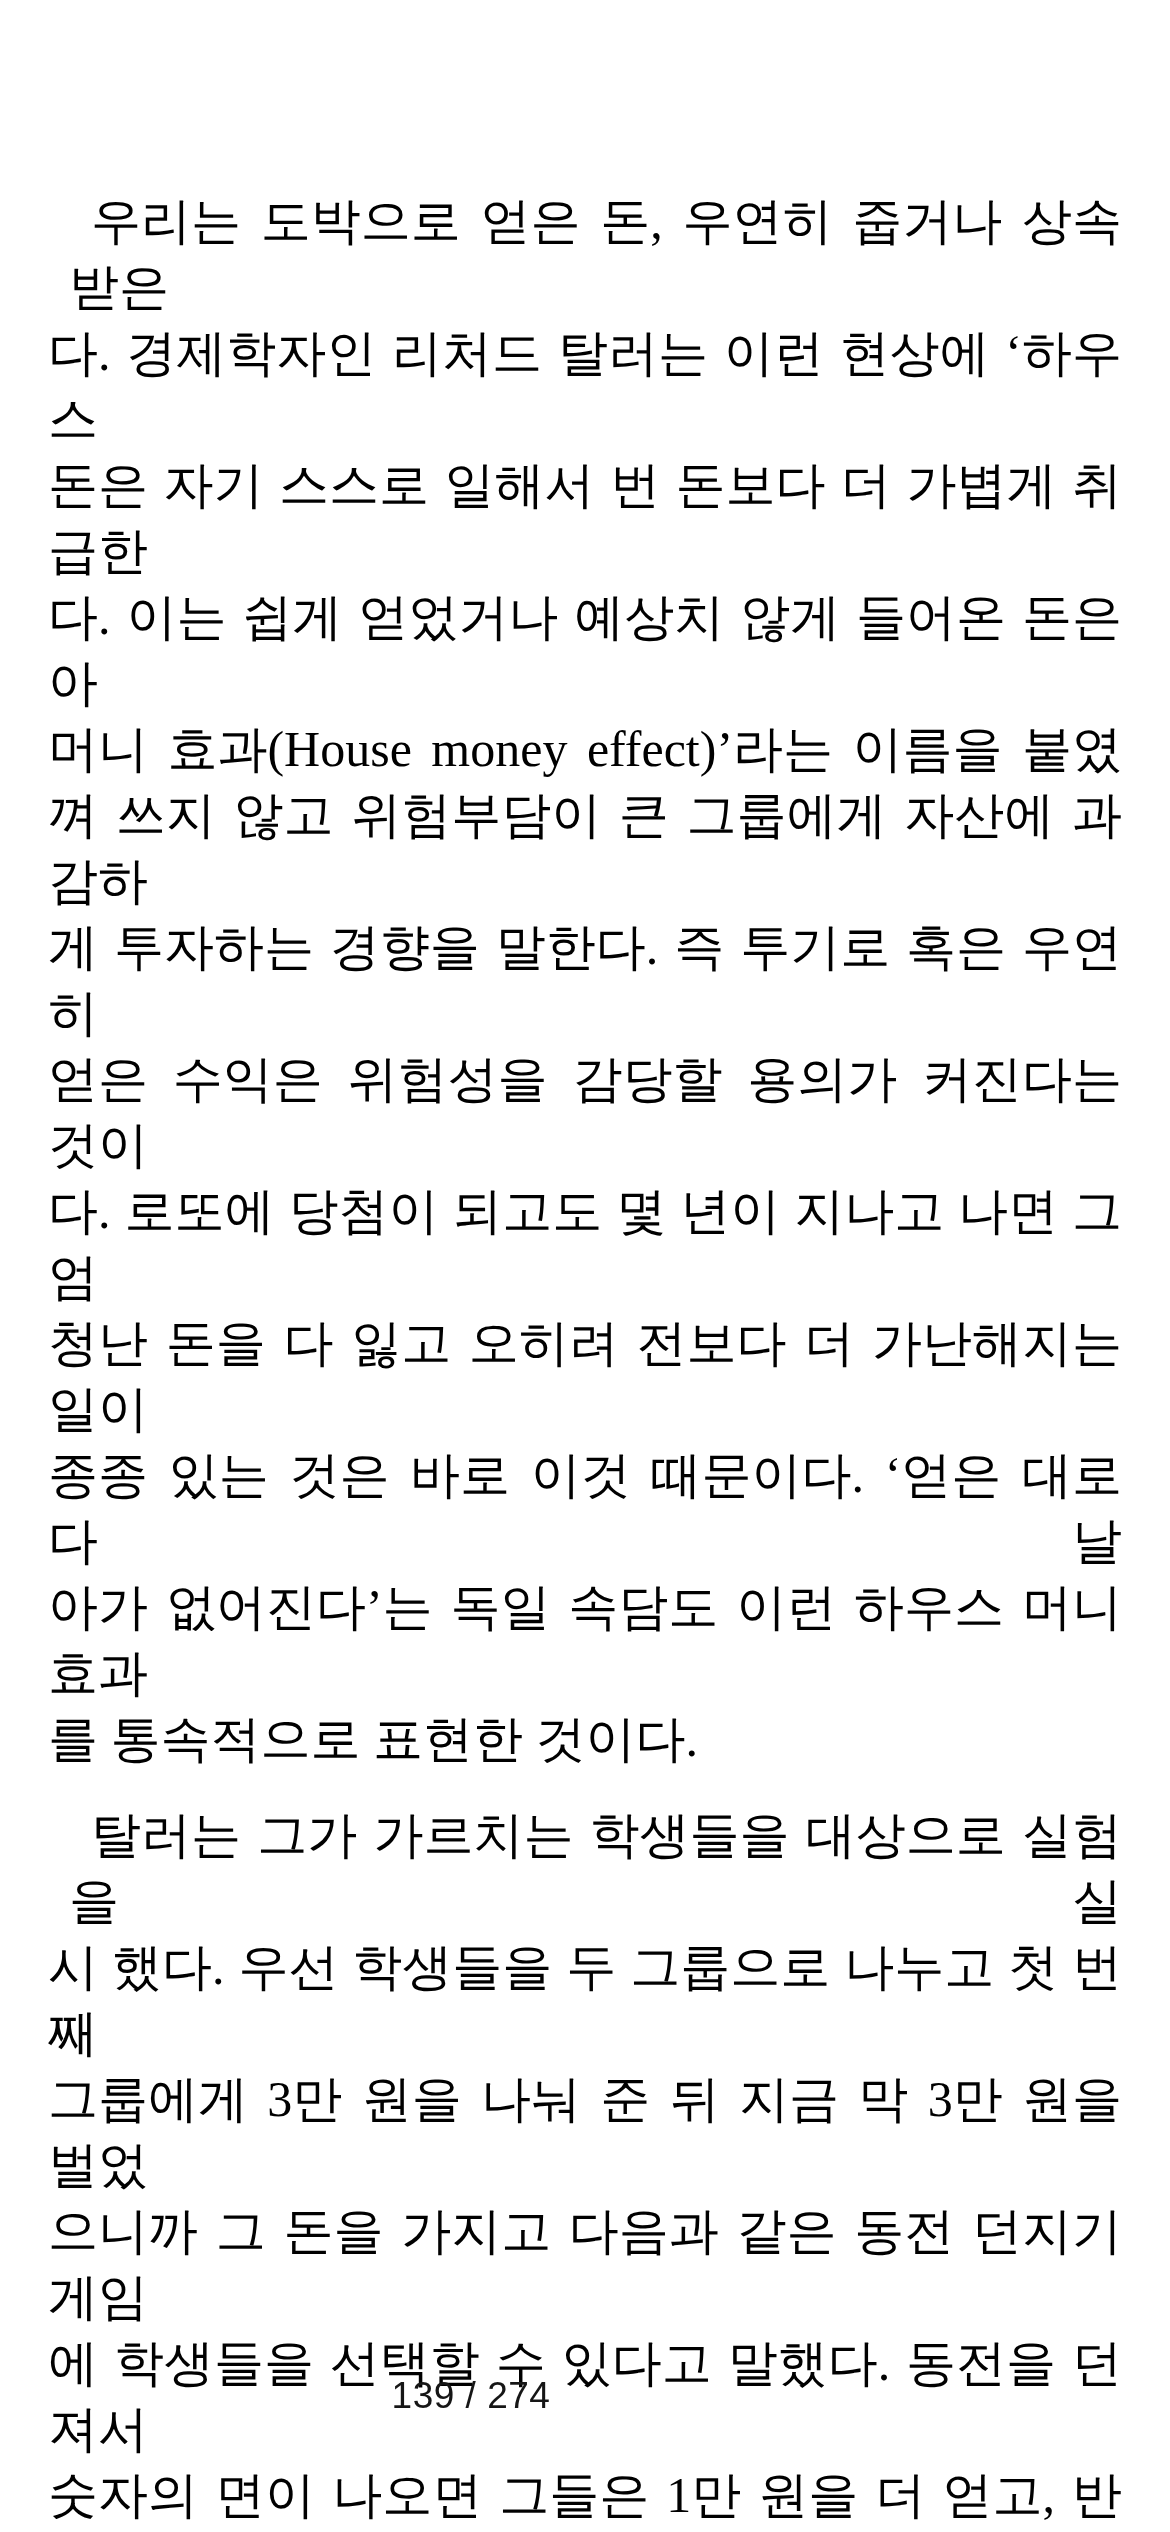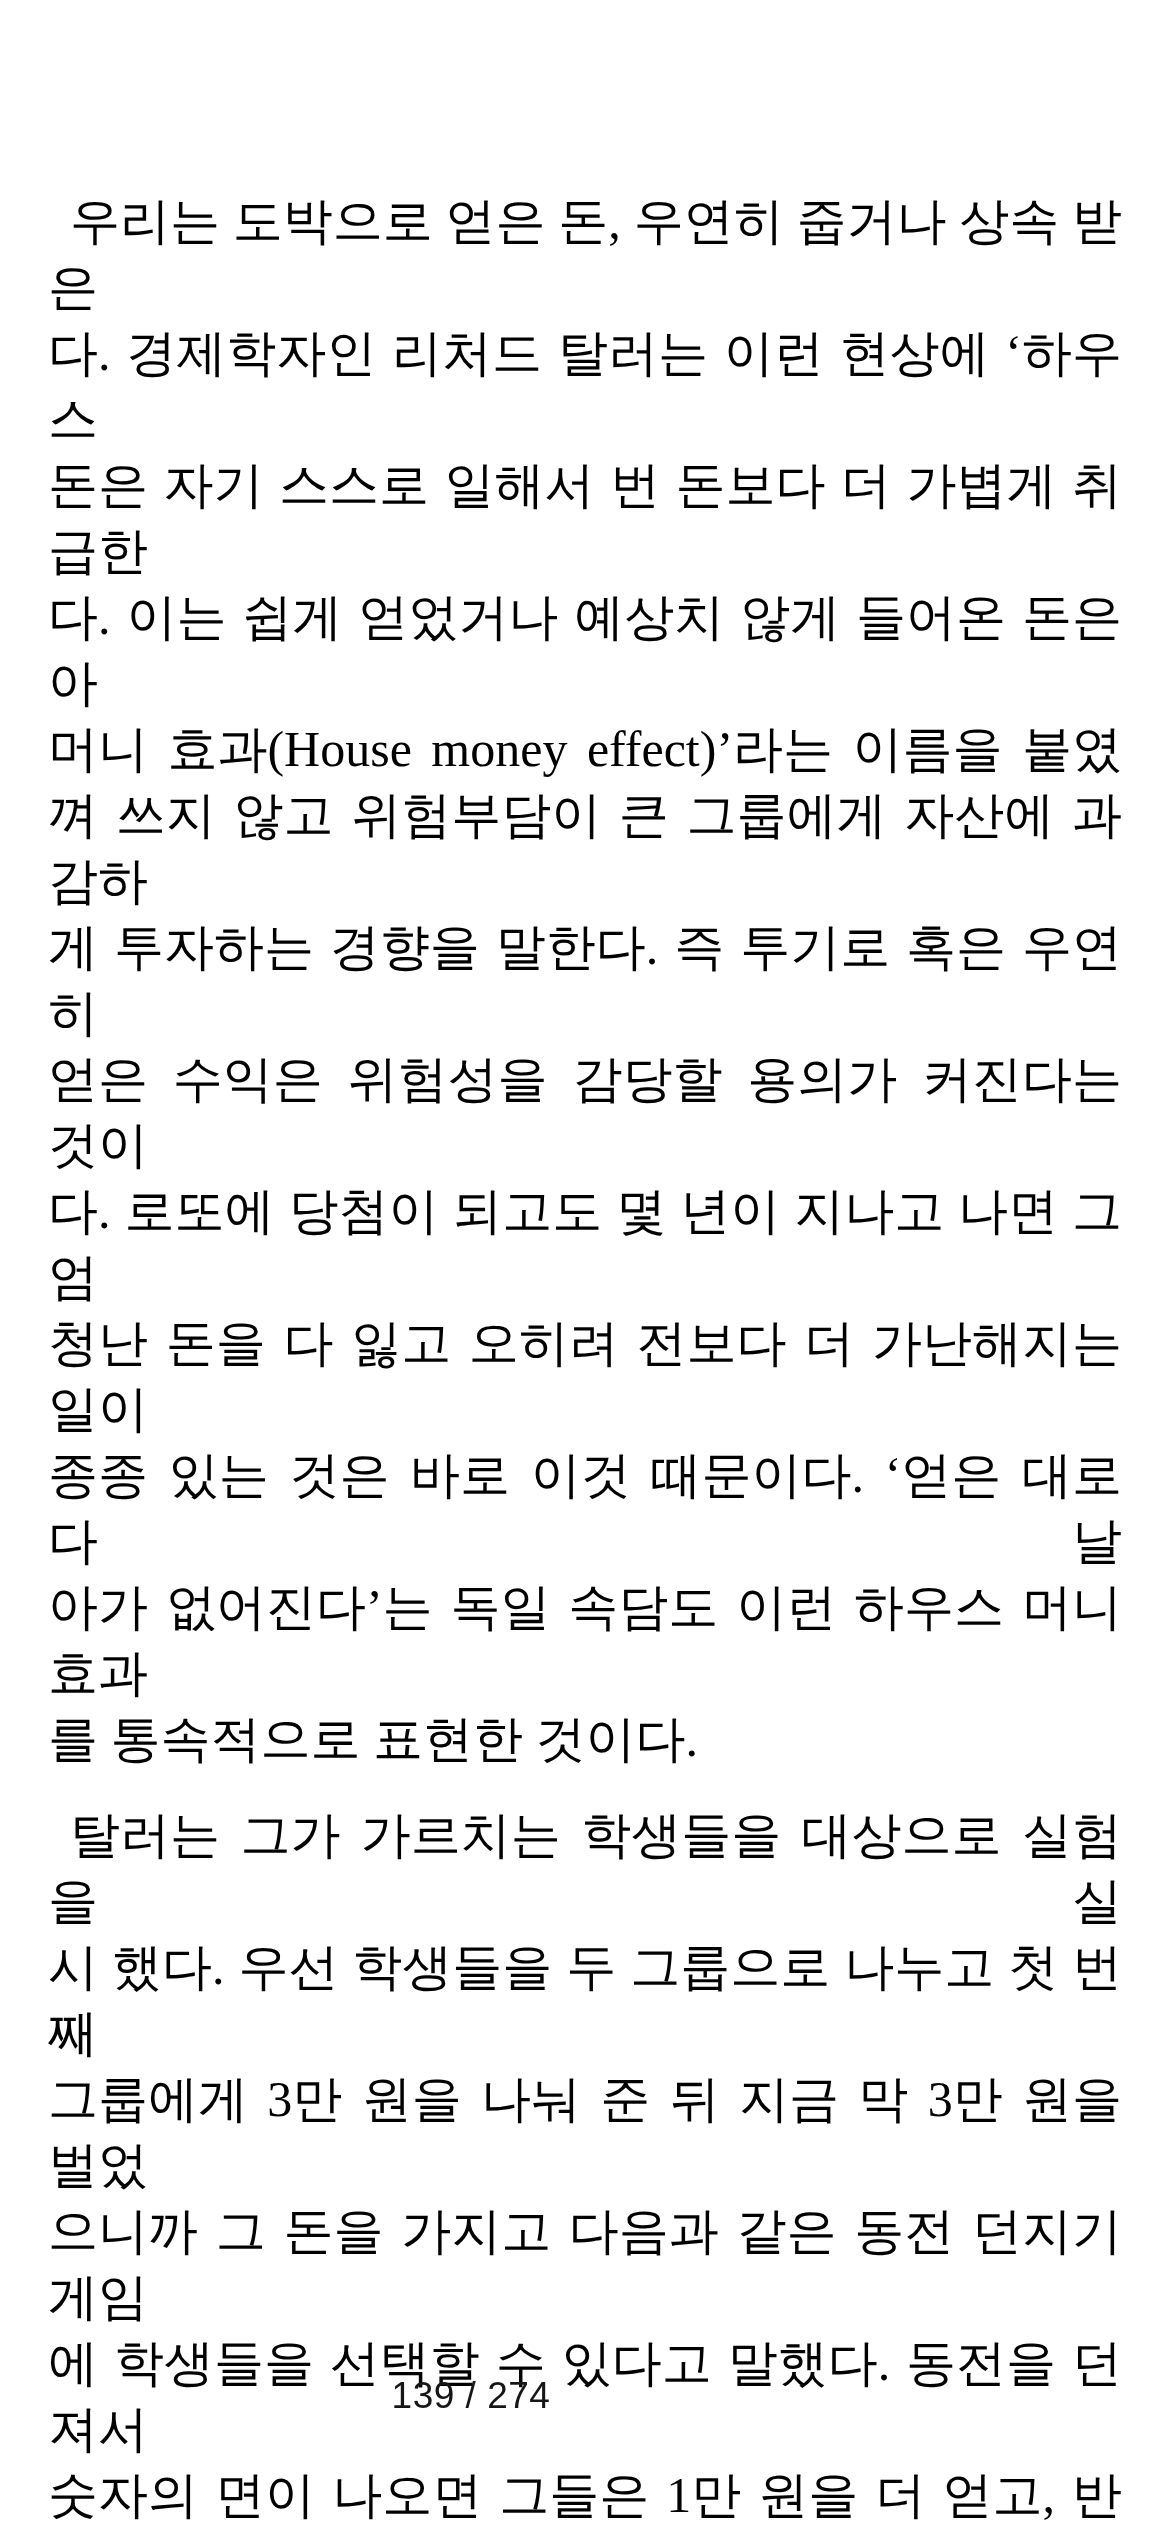--- a/index.html
+++ b/index.html
@@ -35,20 +35,21 @@
   .line {
     font-size: 50px;
     line-height: 66px;
     color: #000000;
     text-align: justify;
     text-align-last: justify;
     white-space: normal;
   }
   .line.para-start {
     text-indent: 22px;
+    margin-left: 21px;
   }
   .line.para-end {
     text-align-last: left;
   }
   .footer {
     position: absolute;
     left: 0;
     top: 2374px;
     width: 942px;
     text-align: center;

